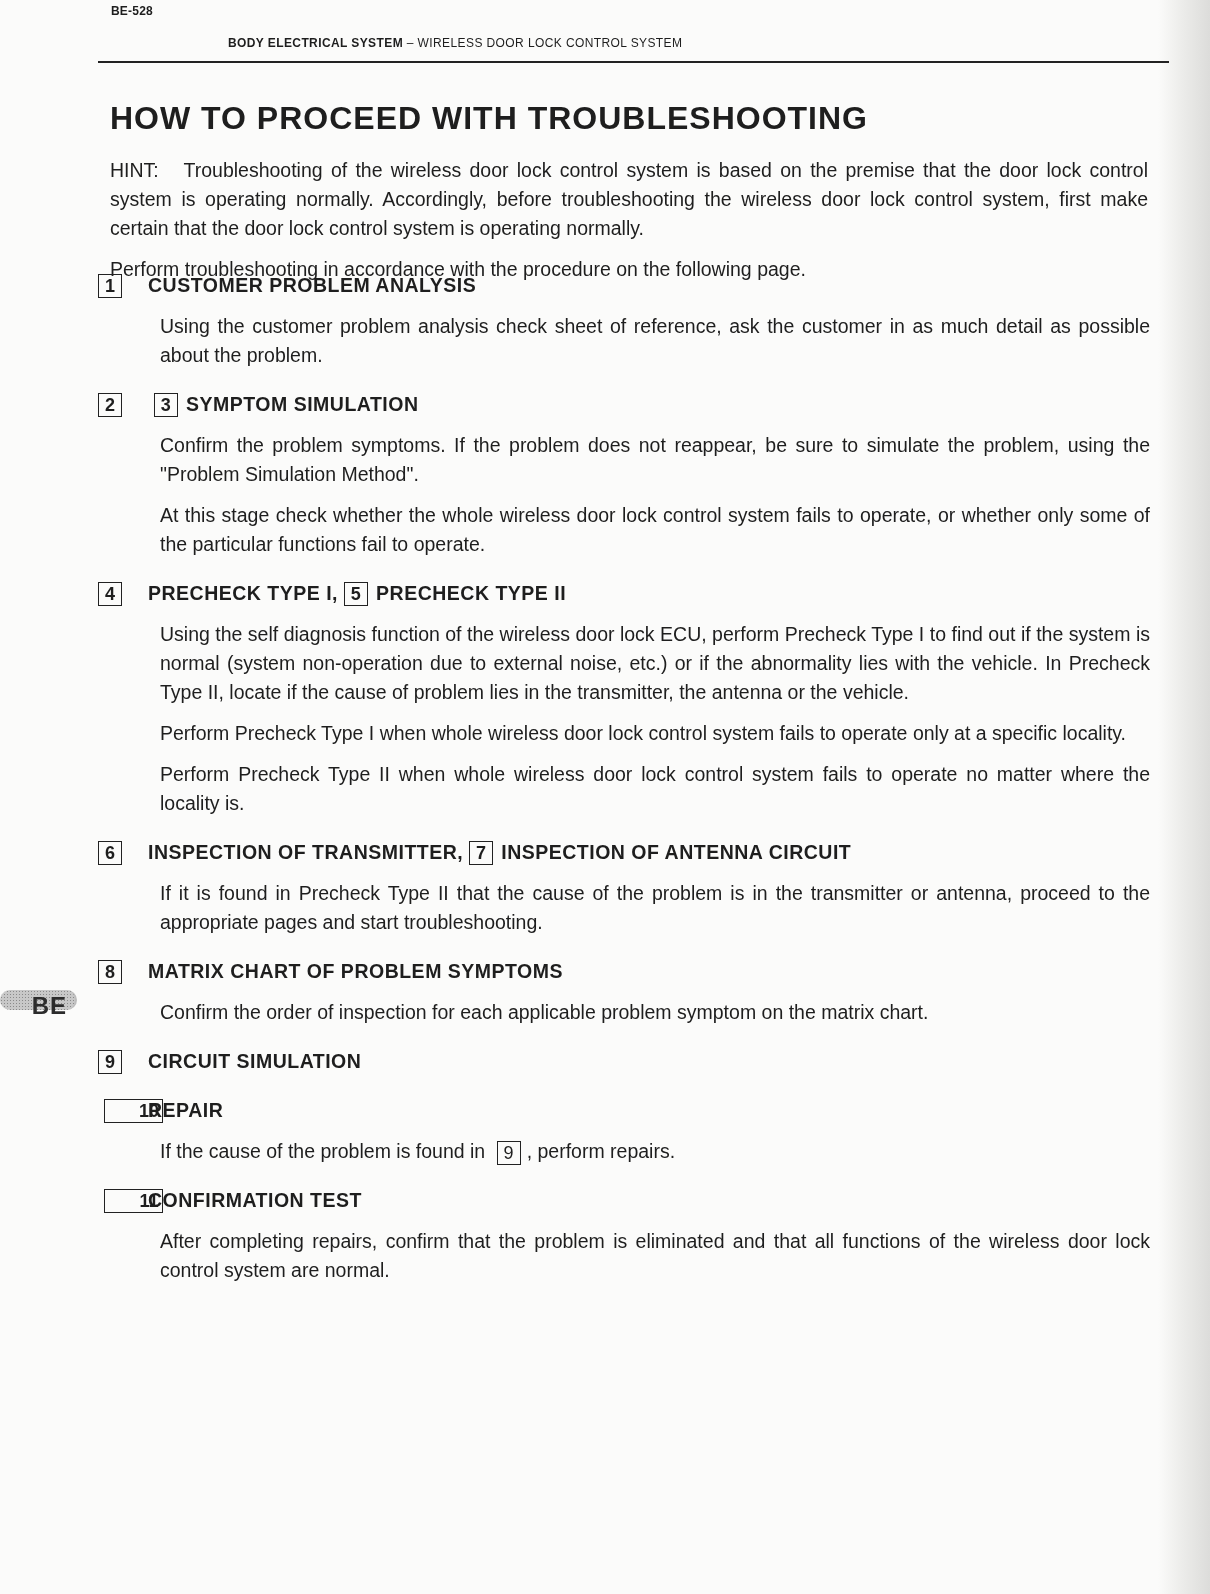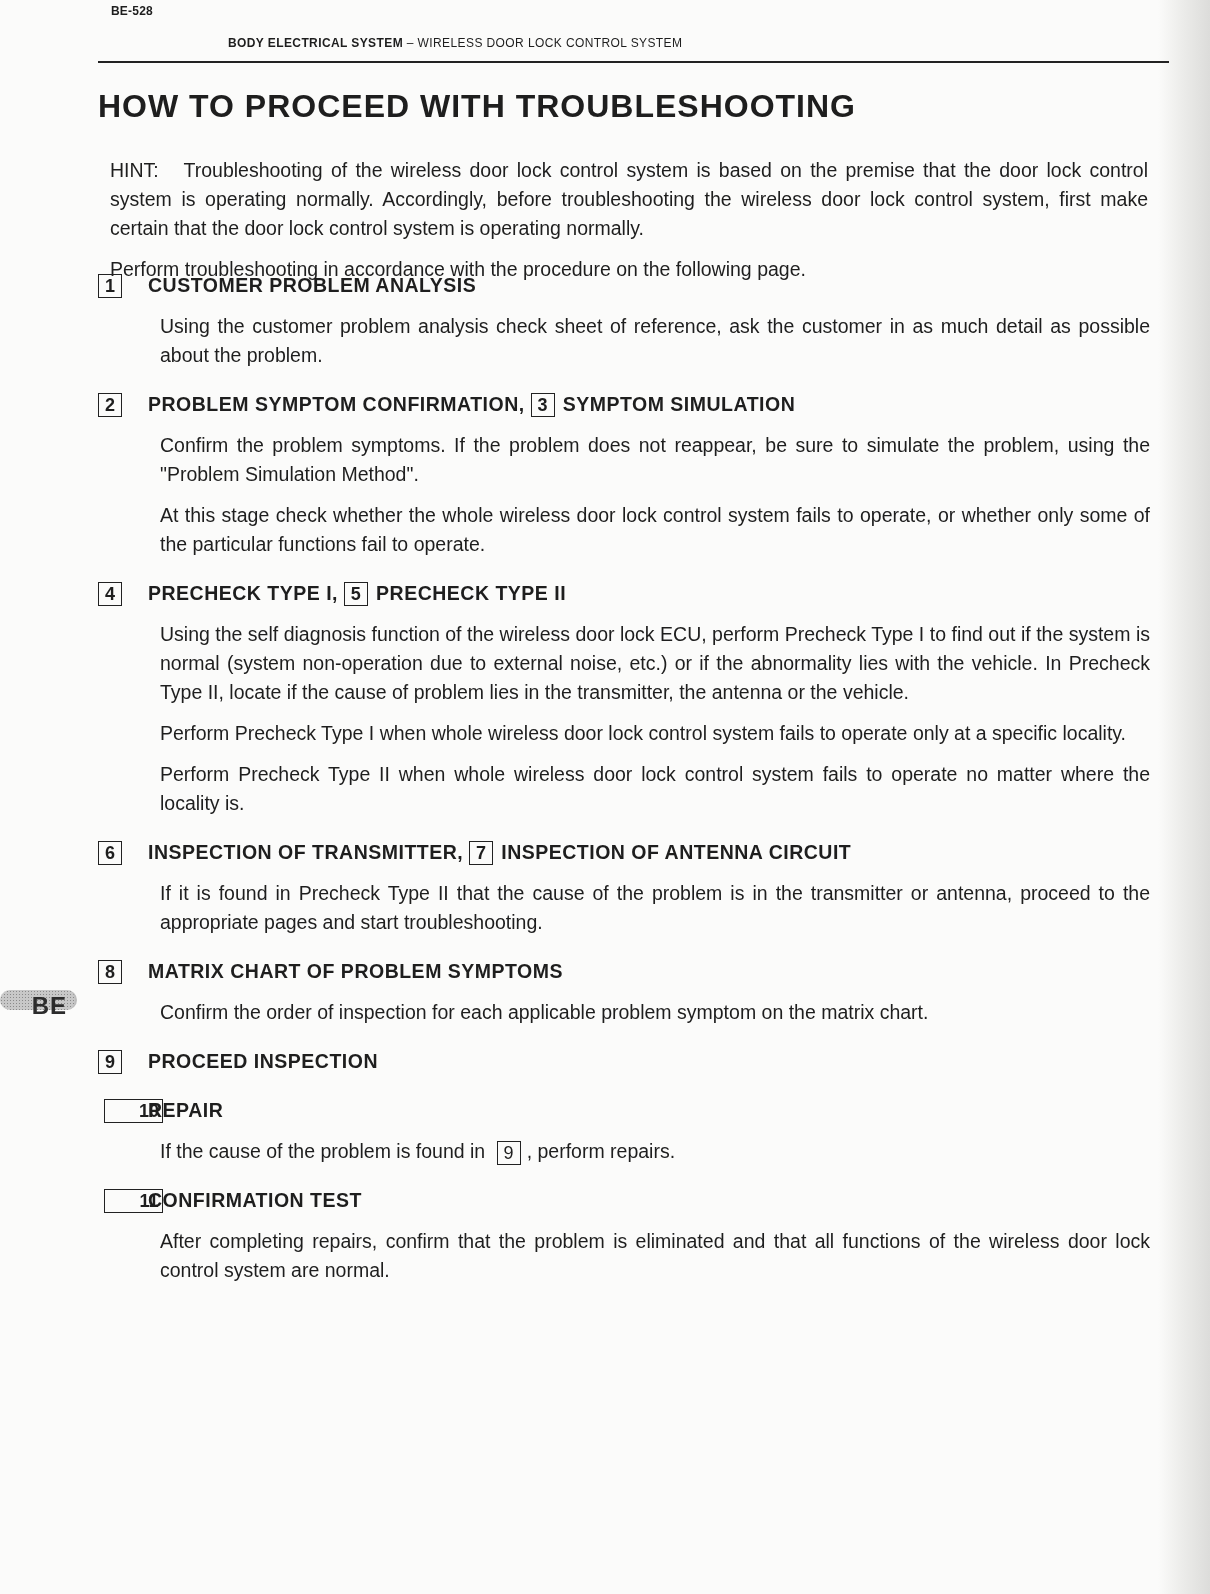--- a/index.html
+++ b/index.html
@@ -73,21 +73,21 @@
 <body>
 
 <div class="right-edge"></div>
 
 <div class="page-code">BE-528</div>
 <div class="header-title">
   <span class="bold">BODY ELECTRICAL SYSTEM</span><span> – </span><span>WIRELESS DOOR LOCK CONTROL SYSTEM</span>
 </div>
 <div class="header-rule"></div>
 
-<h1 class="main-title" style="margin:0">HOW TO PROCEED WITH TROUBLESHOOTING</h1>
+<h1 class="main-title" style="margin:12px">HOW TO PROCEED WITH TROUBLESHOOTING</h1>
 
 <div class="hint">
   <p><span>HINT:</span>&nbsp;&nbsp;&nbsp;<span>Troubleshooting of the wireless door lock control system is based on the premise that the door lock control system is operating normally. Accordingly, before troubleshooting the wireless door lock control system, first make certain that the door lock control system is operating normally.</span></p>
   <p>Perform troubleshooting in accordance with the procedure on the following page.</p>
 </div>
 
 <div class="steps">
 
   <div class="step">
     <span class="num-box lead">1</span>
@@ -95,21 +95,20 @@
       <span>CUSTOMER PROBLEM ANALYSIS</span>
     </div>
     <div class="step-body">
       <p>Using the customer problem analysis check sheet of reference, ask the customer in as much detail as possible about the problem.</p>
     </div>
   </div>
 
   <div class="step">
     <span class="num-box lead">2</span>
     <div class="step-head">
-      <span>PROBLEM SYMPTOM CONFIRMATION,</span>
       <span class="num-box head-inline-box">3</span>
       <span>SYMPTOM SIMULATION</span>
     </div>
     <div class="step-body">
       <p>Confirm the problem symptoms. If the problem does not reappear, be sure to simulate the problem, using the "Problem Simulation Method".</p>
       <p>At this stage check whether the whole wireless door lock control system fails to operate, or whether only some of the particular functions fail to operate.</p>
     </div>
   </div>
 
   <div class="step">
@@ -144,21 +143,21 @@
       <span>MATRIX CHART OF PROBLEM SYMPTOMS</span>
     </div>
     <div class="step-body">
       <p>Confirm the order of inspection for each applicable problem symptom on the matrix chart.</p>
     </div>
   </div>
 
   <div class="step">
     <span class="num-box lead">9</span>
     <div class="step-head">
-      <span>PROCEED INSPECTION</span>
+      <span>CIRCUIT SIMULATION</span>
     </div>
   </div>
 
   <div class="step">
     <span class="num-box lead wide">10</span>
     <div class="step-head">
       <span>REPAIR</span>
     </div>
     <div class="step-body">
       <p><span>If the cause of the problem is found in</span> <span class="num-box inline-box">9</span><span>, perform repairs.</span></p>

